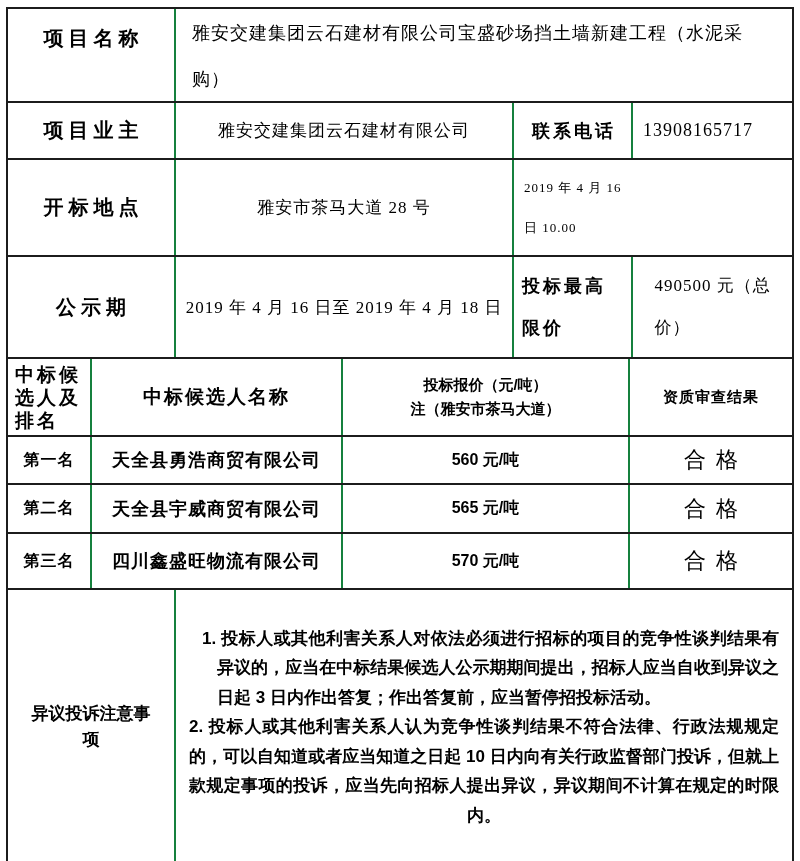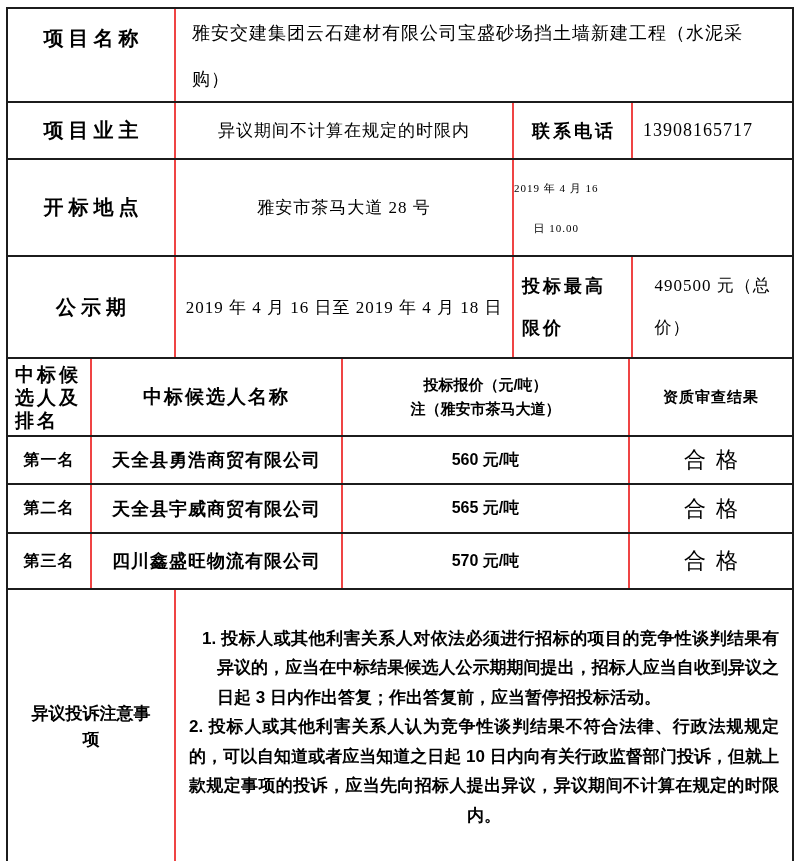--- a/index.html
+++ b/index.html
@@ -2,21 +2,21 @@
 <html><head>
 <meta charset="utf-8">
 <style>
   html,body{margin:0;padding:0;background:#ffffff;}
   body{width:800px;height:861px;font-family:"Liberation Serif",serif;color:#000;}
   .page{width:800px;height:861px;overflow:hidden;}
   .tbl{width:784px;margin:7px auto 0 6px;border:2px solid #1c1c1c;}
   .row{display:flex;border-top:2px solid #1c1c1c;}
   .row:first-child{border-top:none;}
   .cell{box-sizing:border-box;display:flex;align-items:center;justify-content:center;
-        border-left:2px solid #ef4444;overflow:hidden;}
+        border-left:2px solid #15803d;overflow:hidden;}
   .cell:first-child{border-left:none;}
   .pre{white-space:pre-line;}
 
   
   .t-c1{width:166px;flex:0 0 166px;}
   .t-c2{width:338px;flex:0 0 338px;}
   .t-c3{width:119px;flex:0 0 119px;}
   .t-c4{flex:1;}
   
   .m-c1{width:82px;flex:0 0 82px;}
@@ -32,22 +32,22 @@
   .r5{height:76px;} .r6{height:46px;} .r7{height:47px;} .r8{height:54px;} .r9{height:274px;}
 
   
   .lab{font-size:20px;font-weight:bold;letter-spacing:5px;text-indent:5px;}
   .lab2{font-size:18px;font-weight:bold;letter-spacing:3px;text-indent:3px;}
   .serifv{font-size:17px;letter-spacing:1px;}
   .r1 .lab{align-items:flex-start;padding-top:16px;}
   .pname{font-size:18px;line-height:46px;letter-spacing:1px;
          display:block;padding:1px 14px 0 16px;text-align:left;}
   .phone{font-size:18px;justify-content:flex-start;padding-left:10px;letter-spacing:1px;}
-  .timev{font-size:11px;line-height:40px;justify-content:flex-start;
-         text-align:center;letter-spacing:1px;}
+  .timev{font-size:13px;line-height:40px;justify-content:flex-start;
+         padding-left:10px;text-align:left;letter-spacing:1px;}
   .mplab{font-size:18px;font-weight:bold;letter-spacing:3px;line-height:42px;
          justify-content:flex-start;padding-left:8px;text-align:left;}
   .mpval{font-size:17px;line-height:42px;letter-spacing:1px;}
 
   .sans{font-family:"Liberation Sans",sans-serif;}
   .rankhdr{font-size:19px;font-weight:bold;letter-spacing:3px;line-height:23px;
            justify-content:flex-start;align-items:center;text-align:left;
            padding:4px 4px 4px 7px;}
   .namehdr{font-size:19px;font-weight:bold;letter-spacing:2px;}
   .pricehdr{font-size:15px;font-weight:bold;line-height:24px;text-align:center;}
@@ -71,21 +71,21 @@
 <div class="page">
   <div class="tbl">
 
     <div class="row r1">
       <div class="cell t-c1 lab">项目名称</div>
       <div class="cell t-c4 pname">雅安交建集团云石建材有限公司宝盛砂场挡土墙新建工程（水泥采购）</div>
     </div>
 
     <div class="row r2">
       <div class="cell t-c1 lab">项目业主</div>
-      <div class="cell t-c2 serifv">异议期间不计算在规定的时限内</div>
+      <div class="cell t-c2 serifv">雅安交建集团云石建材有限公司</div>
       <div class="cell t-c3 lab2">联系电话</div>
       <div class="cell t-c4 phone">13908165717</div>
     </div>
 
     <div class="row r3">
       <div class="cell t-c1 lab">开标地点</div>
       <div class="cell t-c2 serifv">雅安市茶马大道 28 号</div>
       <div class="cell t-c4 timev pre">2019 年 4 月 16
 日 10.00</div>
     </div>

